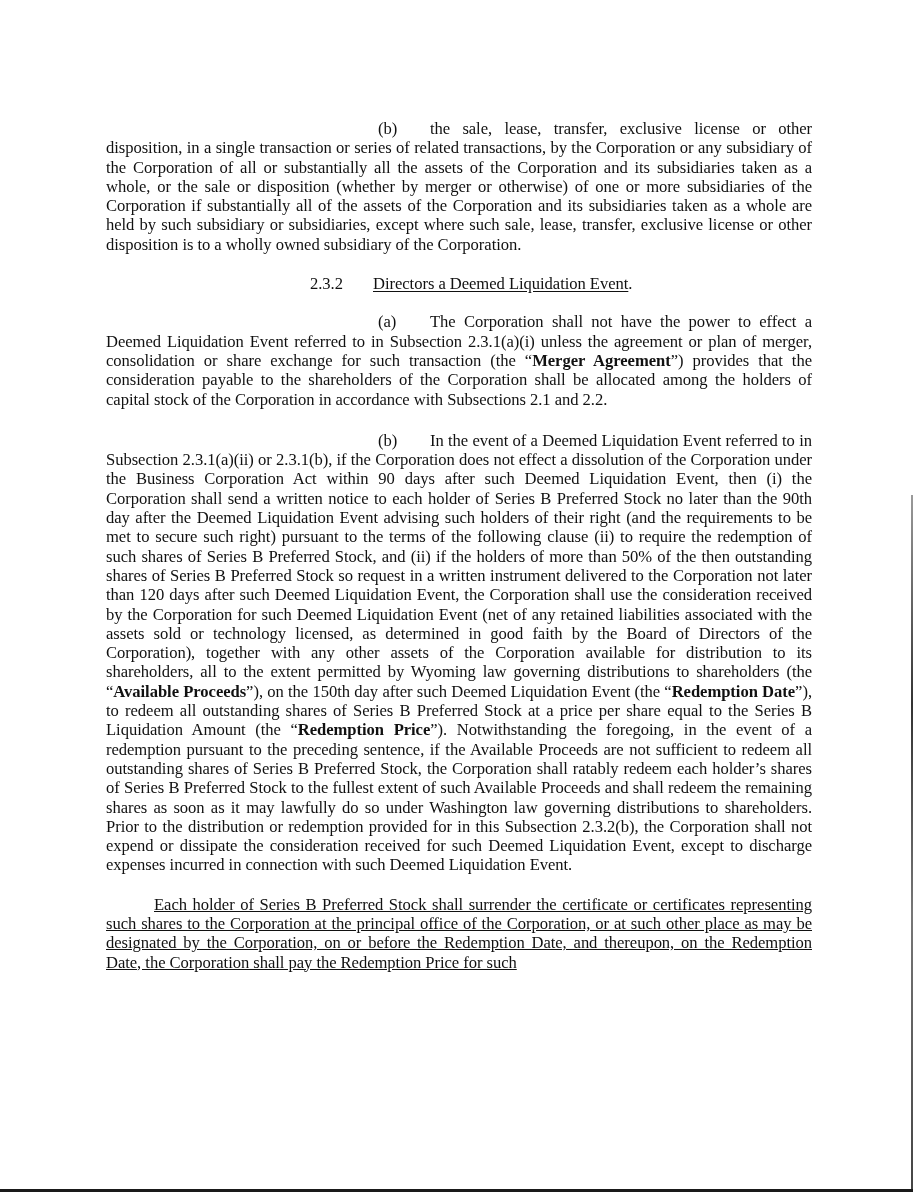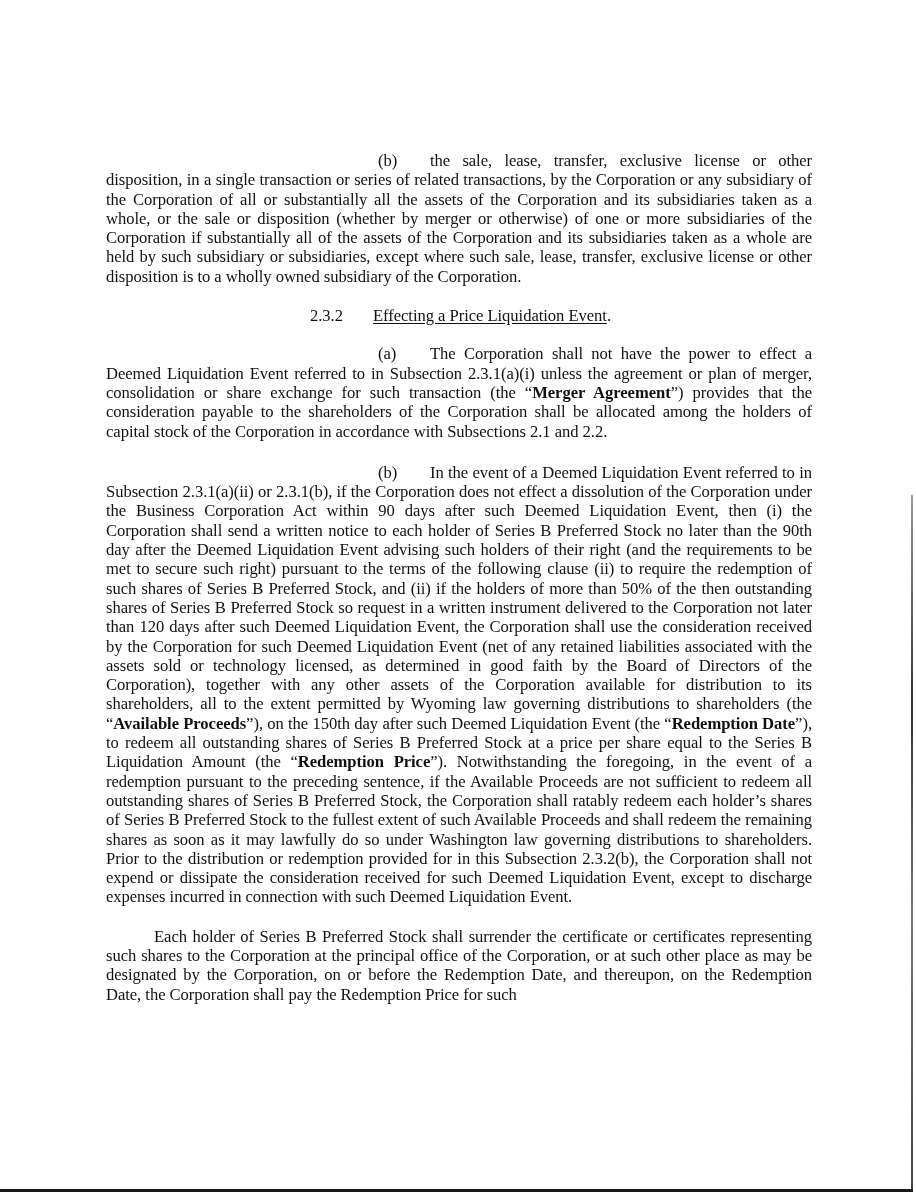--- a/index.html
+++ b/index.html
@@ -9,54 +9,53 @@
       background: #ffffff;
     }
     .content {
       position: absolute; left: 106px; top: 119px; width: 706px;
       font-family: "Liberation Serif", serif;
       font-size: 16.6px;
       line-height: 19.3px;
       color: #111111;
       text-align: justify;
       letter-spacing: -0.05px;
-      margin-top: 32px;
     }
     .content p { margin: 0; }
     .first-line-indent-deep { text-indent: 272px; }
     .first-line-indent-para { text-indent: 48px; }
     .sub-label { display: inline-block; width: 52px; text-indent: 0; }
     .heading {
       text-align: left; margin-left: 204px !important;
     }
     .heading .num { display: inline-block; width: 63px; }
     .heading .title { text-decoration: underline; text-underline-offset: 2px; }
     .defterm { font-weight: bold; }
     .gap-1 { margin-top: 20px !important; }
     .gap-2 { margin-top: 19px !important; }
     .gap-3 { margin-top: 22px !important; }
-    .gap-4 { margin-top: 20px !important; }
+    .gap-4 { margin-top: 20px !important; text-decoration: underline; }
     .scan-line-bottom {
       position: absolute; left: 0; top: 1189px; width: 913px; height: 3px;
       background: #1a1a1a;
     }
     .scan-line-right {
       position: absolute; left: 911px; top: 495px; width: 2px; height: 697px;
       background: linear-gradient(#9a9a9a, #333333 30%, #777 60%, #444 100%);
     }
   </style>
 </head>
 <body>
 
 <div class="page">
   <div class="content">
 
     <p class="first-line-indent-deep"><span class="sub-label">(b)</span><span>the sale, lease, transfer, exclusive license or other disposition, in a single transaction or series of related transactions, by the Corporation or any subsidiary of the Corporation of all or substantially all the assets of the Corporation and its subsidiaries taken as a whole, or the sale or disposition (whether by merger or otherwise) of one or more subsidiaries of the Corporation if substantially all of the assets of the Corporation and its subsidiaries taken as a whole are held by such subsidiary or subsidiaries, except where such sale, lease, transfer, exclusive license or other disposition is to a wholly owned subsidiary of the Corporation.</span></p>
 
-    <p class="heading gap-1"><span class="num">2.3.2</span><span class="title">Effecting a Price Liquidation Event</span><span>.</span></p>
+    <p class="heading gap-1"><span class="num">2.3.2</span><span class="title">Directors a Deemed Liquidation Event</span><span>.</span></p>
 
     <p class="first-line-indent-deep gap-2"><span class="sub-label">(a)</span><span>The Corporation shall not have the power to effect a Deemed Liquidation Event referred to in Subsection 2.3.1(a)(i) unless the agreement or plan of merger, consolidation or share exchange for such transaction (the “</span><span class="defterm">Merger Agreement</span><span>”) provides that the consideration payable to the shareholders of the Corporation shall be allocated among the holders of capital stock of the Corporation in accordance with Subsections 2.1 and 2.2.</span></p>
 
     <p class="first-line-indent-deep gap-3"><span class="sub-label">(b)</span><span>In the event of a Deemed Liquidation Event referred to in Subsection 2.3.1(a)(ii) or 2.3.1(b), if the Corporation does not effect a dissolution of the Corporation under the Business Corporation Act within 90 days after such Deemed Liquidation Event, then (i) the Corporation shall send a written notice to each holder of Series B Preferred Stock no later than the 90th day after the Deemed Liquidation Event advising such holders of their right (and the requirements to be met to secure such right) pursuant to the terms of the following clause (ii) to require the redemption of such shares of Series B Preferred Stock, and (ii) if the holders of more than 50% of the then outstanding shares of Series B Preferred Stock so request in a written instrument delivered to the Corporation not later than 120 days after such Deemed Liquidation Event, the Corporation shall use the consideration received by the Corporation for such Deemed Liquidation Event (net of any retained liabilities associated with the assets sold or technology licensed, as determined in good faith by the Board of Directors of the Corporation), together with any other assets of the Corporation available for distribution to its shareholders, all to the extent permitted by Wyoming law governing distributions to shareholders (the “</span><span class="defterm">Available Proceeds</span><span>”), on the 150th day after such Deemed Liquidation Event (the “</span><span class="defterm">Redemption Date</span><span>”), to redeem all outstanding shares of Series B Preferred Stock at a price per share equal to the Series B Liquidation Amount (the “</span><span class="defterm">Redemption Price</span><span>”).  Notwithstanding the foregoing, in the event of a redemption pursuant to the preceding sentence, if the Available Proceeds are not sufficient to redeem all outstanding shares of Series B Preferred Stock, the Corporation shall ratably redeem each holder’s shares of Series B Preferred Stock to the fullest extent of such Available Proceeds and shall redeem the remaining shares as soon as it may lawfully do so under Washington law governing distributions to shareholders.  Prior to the distribution or redemption provided for in this Subsection 2.3.2(b), the Corporation shall not expend or dissipate the consideration received for such Deemed Liquidation Event, except to discharge expenses incurred in connection with such Deemed Liquidation Event.</span></p>
 
     <p class="first-line-indent-para gap-4">Each holder of Series B Preferred Stock shall surrender the certificate or certificates representing such shares to the Corporation at the principal office of the Corporation, or at such other place as may be designated by the Corporation, on or before the Redemption Date, and thereupon, on the Redemption Date, the Corporation shall pay the Redemption Price for such</p>
 
   </div>
 
   <div class="scan-line-right"></div>

